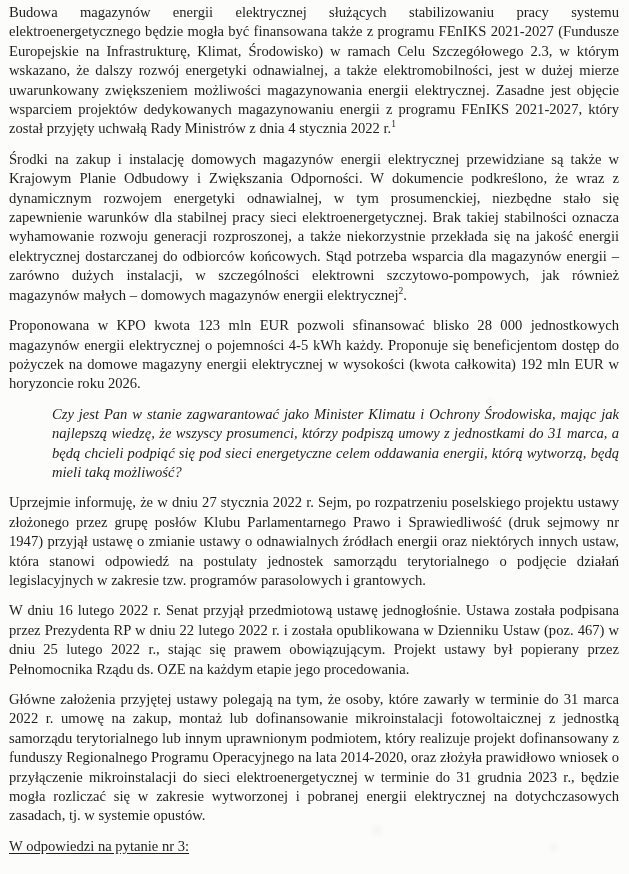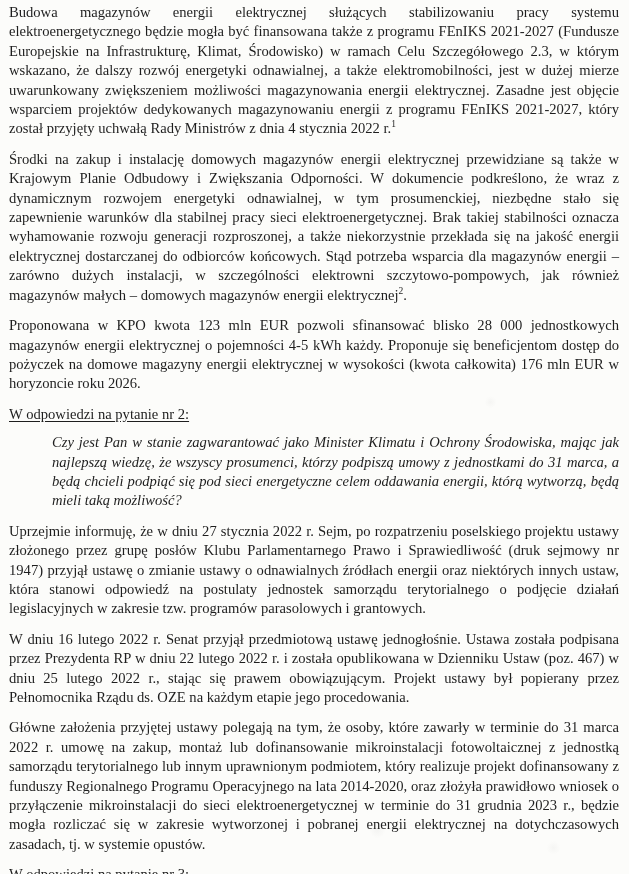--- a/index.html
+++ b/index.html
@@ -52,23 +52,22 @@
 </style>
 </head>
 <body>
 
 <div class="page">
 
   <p class="para"><span>Budowa magazynów energii elektrycznej służących stabilizowaniu pracy systemu elektroenergetycznego będzie mogła być finansowana także z programu FEnIKS 2021-2027 (Fundusze Europejskie na Infrastrukturę, Klimat, Środowisko) w ramach Celu Szczegółowego 2.3, w którym wskazano, że dalszy rozwój energetyki odnawialnej, a także elektromobilności, jest w dużej mierze uwarunkowany zwiększeniem możliwości magazynowania energii elektrycznej. Zasadne jest objęcie wsparciem projektów dedykowanych magazynowaniu energii z programu FEnIKS 2021-2027, który został przyjęty uchwałą Rady Ministrów z dnia 4 stycznia 2022 r.</span><sup class="fn">1</sup></p>
 
   <p class="para"><span>Środki na zakup i instalację domowych magazynów energii elektrycznej przewidziane są także w Krajowym Planie Odbudowy i Zwiększania Odporności. W dokumencie podkreślono, że wraz z dynamicznym rozwojem energetyki odnawialnej, w tym prosumenckiej, niezbędne stało się zapewnienie warunków dla stabilnej pracy sieci elektroenergetycznej. Brak takiej stabilności oznacza wyhamowanie rozwoju generacji rozproszonej, a także niekorzystnie przekłada się na jakość energii elektrycznej dostarczanej do odbiorców końcowych. Stąd potrzeba wsparcia dla magazynów energii – zarówno dużych instalacji, w szczególności elektrowni szczytowo-pompowych, jak również magazynów małych – domowych magazynów energii elektrycznej</span><sup class="fn">2</sup><span>.</span></p>
 
-  <p class="para"><span>Proponowana w KPO kwota 123 mln EUR pozwoli sfinansować blisko 28 000 jednostkowych magazynów energii elektrycznej o pojemności 4-5 kWh każdy. Proponuje się beneficjentom dostęp do pożyczek na domowe magazyny energii elektrycznej w wysokości (kwota całkowita) 176 mln EUR w horyzoncie roku 2026.</span></p>
+  <p class="para"><span>Proponowana w KPO kwota 123 mln EUR pozwoli sfinansować blisko 28 000 jednostkowych magazynów energii elektrycznej o pojemności 4-5 kWh każdy. Proponuje się beneficjentom dostęp do pożyczek na domowe magazyny energii elektrycznej w wysokości (kwota całkowita) 192 mln EUR w horyzoncie roku 2026.</span></p>
 
-  <p class="para heading"><span class="u">W odpowiedzi na pytanie nr 2:</span></p>
 
   <p class="para question"><span>Czy jest Pan w stanie zagwarantować jako Minister Klimatu i Ochrony Środowiska, mając jak najlepszą wiedzę, że wszyscy prosumenci, którzy podpiszą umowy z jednostkami do 31 marca, a będą chcieli podpiąć się pod sieci energetyczne celem oddawania energii, którą wytworzą, będą mieli taką możliwość?</span></p>
 
   <p class="para"><span>Uprzejmie informuję, że w dniu 27 stycznia 2022 r. Sejm, po rozpatrzeniu poselskiego projektu ustawy złożonego przez grupę posłów Klubu Parlamentarnego Prawo i Sprawiedliwość (druk sejmowy nr 1947) przyjął </span><span class="italic">ustawę o zmianie ustawy o odnawialnych źródłach energii oraz niektórych innych ustaw</span><span>, która stanowi odpowiedź na postulaty jednostek samorządu terytorialnego o podjęcie działań legislacyjnych w zakresie tzw. programów parasolowych i grantowych.</span></p>
 
   <p class="para"><span>W dniu 16 lutego 2022 r. Senat przyjął przedmiotową ustawę jednogłośnie. Ustawa została podpisana przez Prezydenta RP w dniu 22 lutego 2022 r. i została opublikowana w Dzienniku Ustaw (poz. 467) w dniu 25 lutego 2022 r., stając się prawem obowiązującym. Projekt ustawy był popierany przez Pełnomocnika Rządu ds. OZE na każdym etapie jego procedowania.</span></p>
 
   <p class="para"><span>Główne założenia przyjętej ustawy polegają na tym, że osoby, które zawarły w terminie do 31 marca 2022 r. umowę na zakup, montaż lub dofinansowanie mikroinstalacji fotowoltaicznej z jednostką samorządu terytorialnego lub innym uprawnionym podmiotem, który realizuje projekt dofinansowany z funduszy Regionalnego Programu Operacyjnego na lata 2014-2020, oraz złożyła prawidłowo wniosek o przyłączenie mikroinstalacji do sieci elektroenergetycznej w terminie do 31 grudnia 2023 r., będzie mogła rozliczać się w zakresie wytworzonej i pobranej energii elektrycznej na dotychczasowych zasadach, tj. w systemie opustów.</span></p>
 
   <p class="para heading"><span class="u">W odpowiedzi na pytanie nr 3:</span></p>

